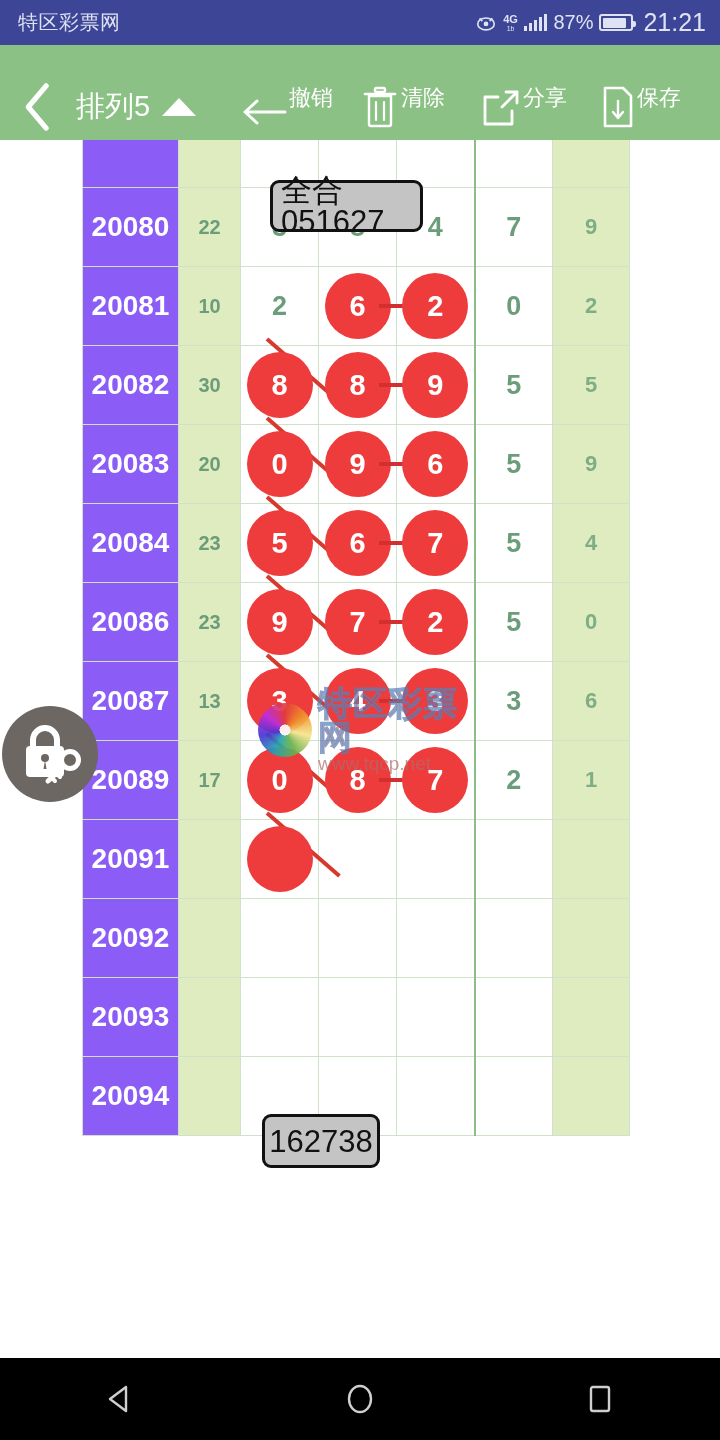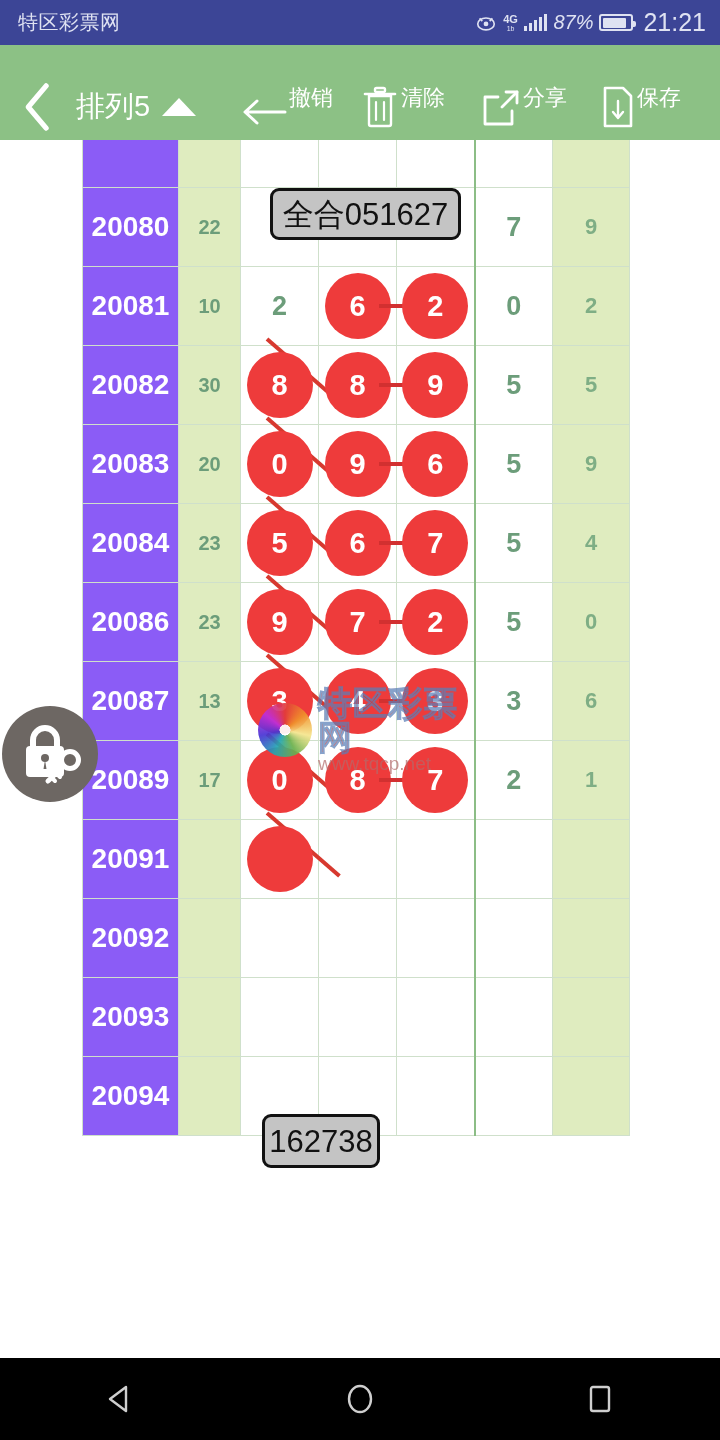--- a/index.html
+++ b/index.html
@@ -23,21 +23,21 @@
   .eye-icon{ width:22px; height:22px; display:inline-block; position:relative; }
   .eye-icon svg{ display:block; }
   .net-label{ display:flex; flex-direction:column; align-items:center; line-height:1;
               font-size:11px; font-weight:bold; }
   .net-label .sub{ font-size:7px; font-weight:normal; }
   .bars{ display:flex; align-items:flex-end; gap:1.5px; height:17px; }
   .bars i{ display:block; width:3.5px; background:#dfe2f2; }
   .bars i:nth-child(1){height:5px}.bars i:nth-child(2){height:8px}
   .bars i:nth-child(3){height:11px}.bars i:nth-child(4){height:14px}
   .bars i:nth-child(5){height:17px}
-  .pct{ font-size:20px;font-style:italic; }
+  .pct{ font-size:20px; }
   .battery{ width:34px;height:17px;border:2px solid #dfe2f2;border-radius:3px;position:relative;
             display:flex;align-items:center;padding:1.5px; }
   .battery::after{content:"";position:absolute;right:-5px;top:4.5px;width:3px;height:6px;
                   background:#dfe2f2;border-radius:0 2px 2px 0;}
   .battery .fill{ height:100%; background:#dfe2f2; border-radius:1px; }
   .clock{ font-size:25px; margin-left:4px; }
 
   
   .toolbar{
     position:absolute; left:0; top:45px; width:720px; height:123px;
@@ -90,21 +90,21 @@
          width:96px; left:-58px; top:64px; transform:rotate(41deg);
          transform-origin:left center; }
 
   
   .tip{
     position:absolute; z-index:40;
     background:#c4c4c4; border:3px solid #111111; border-radius:9px;
     color:#111111; font-size:31px; line-height:1;
     display:flex; align-items:center; justify-content:center;
   }
-  #tip-sum{ left:270px; top:188px; width:191px; height:52px; }
+  #tip-sum{ left:270px; top:180px; width:153px; height:52px;padding-left:8px; }
   #tip-num{ left:262px; top:1114px; width:118px; height:54px; }
 
   
   .lock-badge{
     position:absolute; left:2px; top:706px; width:96px; height:96px;
     border-radius:50%; background:#6d6763; z-index:30;
     display:flex; align-items:center; justify-content:center;
   }
 
   

